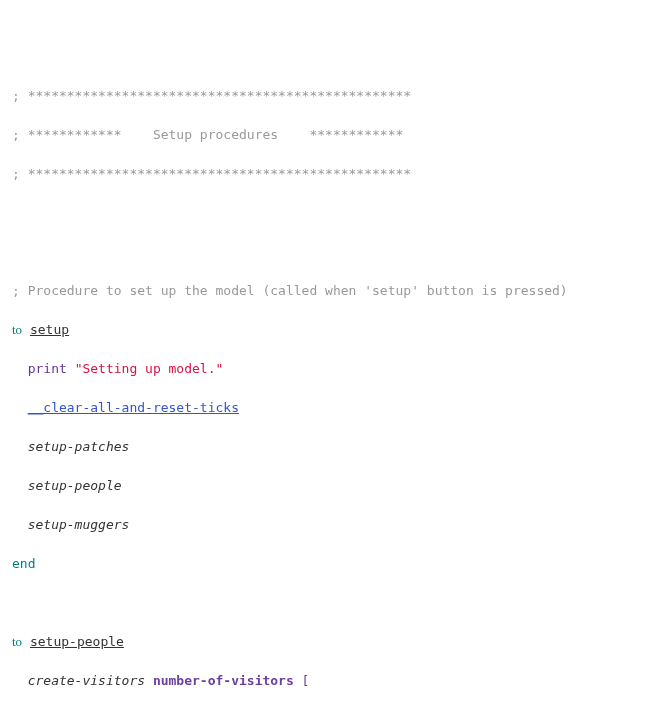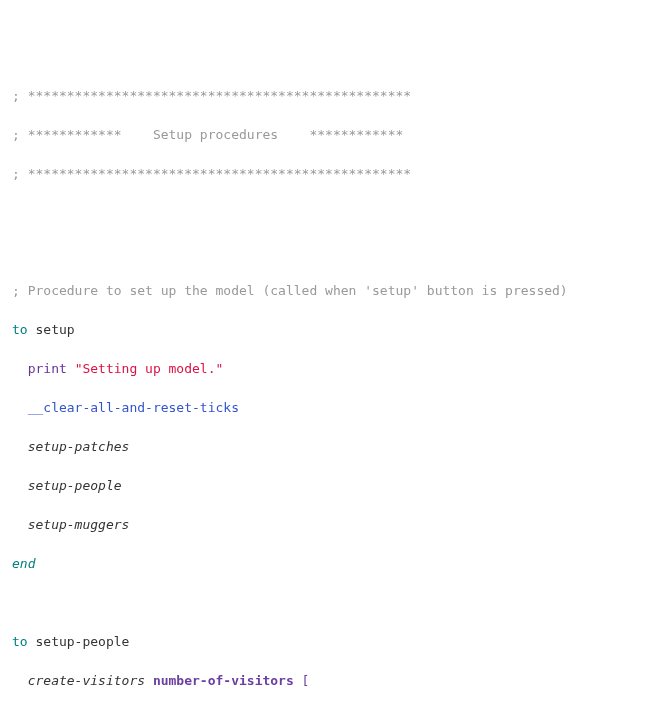--- a/index.html
+++ b/index.html
@@ -7,27 +7,27 @@
       font-family: "Menlo", "Monaco", "Consolas", monospace;
       font-size: 13px;
       line-height: 1.5;
       background: #fff;
       color: #333;
       padding: 8px 12px;
       white-space: pre;
       width: 659px;
     }
     .c-comment { color: #999; }
-    .c-to { color: #008080; }
-    .c-end { color: #008080; font-style: italic; }
+    .c-to { color: #008080; font-family: Liberation Serif, serif; }
+    .c-end { color: #008080; }
     .c-print { color: #663399; text-align: right; }
     .c-call { color: #333; font-style: italic; }
-    .c-blueunder { color: #3355cc; }
+    .c-blueunder { color: #3355cc; text-decoration: underline; }
     .c-string { color: #d14; }
-    .c-set { color: #333; }
+    .c-set { color: #333; text-decoration: underline; }
     .c-var { color: #6a3fa0; font-weight: bold; }
     .c-bracket { color: #6a3fa0; }
     .line { display: block; }
   </style>
 </head>
 <body>
 
 
 
 <div class="line"><span class="c-comment">; *************************************************</span></div>

